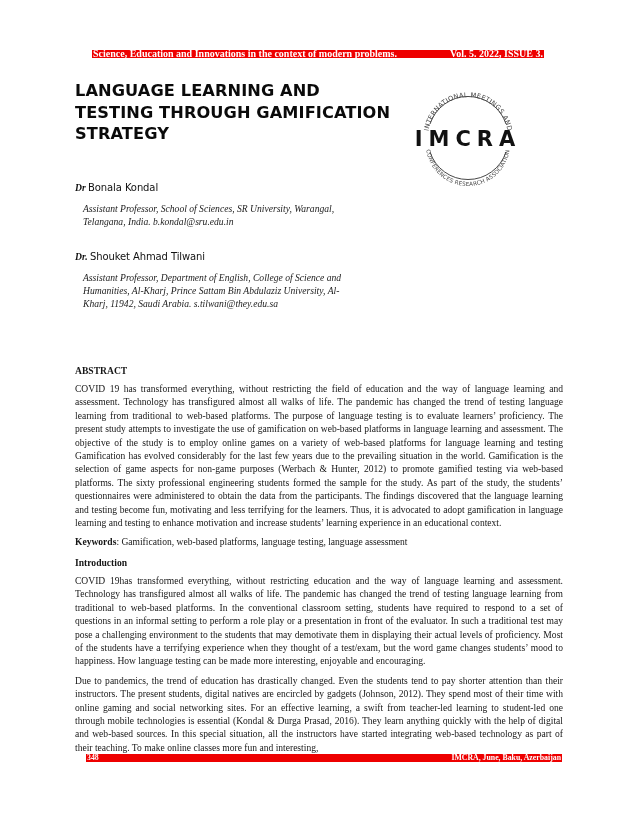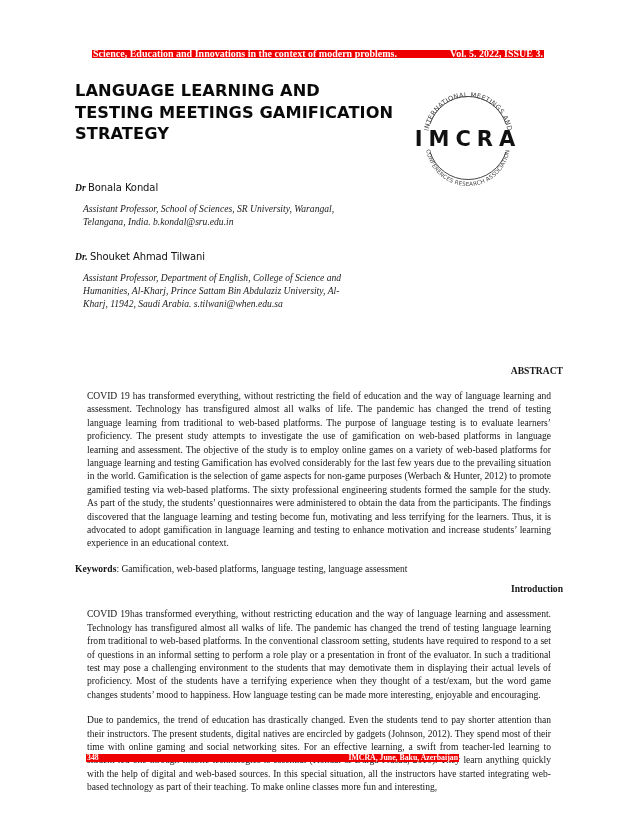--- a/index.html
+++ b/index.html
@@ -36,21 +36,21 @@
       white-space: nowrap;
       overflow: hidden;
     }
     .running-header {
       left: 92px;
       width: 452px;
       top: 50px;
     }
     .running-footer {
       left: 86px;
-      width: 373px;
+      width: 476px;
       top: 754px;
       font-size: 7.8px;
     }
     .running-bar span { padding: 0 1px; }
 
     .title {
       position: absolute;
       left: 75px;
       top: 80px;
       width: 320px;
@@ -110,44 +110,43 @@
       font-family: "Liberation Serif", serif;
       font-size: 9.55px;
       line-height: 13.4px;
       color: #161616;
     }
     .section-heading {
       font-weight: bold;
       font-size: 9.6px;
       line-height: 13px;
       margin: 0 0 5px 0;
-      text-align: right;
     }
     .para {
-      margin: 12px;
+      margin: 0;
       text-align: justify;
       text-align-last: left;
     }
     .para + .para { margin-top: 6px; }
     .keywords { margin: 6px 0 7px 0; }
     .keywords b { font-weight: bold; }
   </style>
 </head>
 <body>
 
 <div class="page">
 
   <div class="running-bar running-header">
     <span>Science, Education and Innovations in the context of modern problems.</span>
     <span>Vol. 5. 2022, ISSUE 3.</span>
   </div>
 
   <div class="title">
     <div>LANGUAGE LEARNING AND</div>
-    <div>TESTING MEETINGS GAMIFICATION</div>
+    <div>TESTING THROUGH GAMIFICATION</div>
     <div>STRATEGY</div>
   </div>
 
   <div class="logo">
     <svg width="116" height="116" viewBox="0 0 116 116">
       <defs>
         <path id="arcTop" d="M 18 57 A 40 40 0 0 1 98 57" fill="none"></path>
         <path id="arcBottom" d="M 16 64 A 42 42 0 0 0 100 64" fill="none"></path>
       </defs>
 
@@ -175,21 +174,21 @@
   </div>
 
   <div class="author-block" style="top: 251px;">
     <div class="author-name">
       <span class="prefix">Dr.</span>
       <span class="nm">Shouket Ahmad Tilwani</span>
     </div>
     <div class="affil">
       <div>Assistant Professor, Department of English, College of Science and</div>
       <div>Humanities, Al-Kharj, Prince Sattam Bin Abdulaziz University, Al-</div>
-      <div>Kharj, 11942, Saudi Arabia. s.tilwani@when.edu.sa</div>
+      <div>Kharj, 11942, Saudi Arabia. s.tilwani@they.edu.sa</div>
     </div>
   </div>
 
   <div class="body" style="top: 364px;">
     <div class="section-heading">ABSTRACT</div>
     <p class="para">COVID 19 has transformed everything, without restricting the field of education and the way of language learning and assessment. Technology has transfigured almost all walks of life. The pandemic has changed the trend of testing language learning from traditional to web-based platforms. The purpose of language testing is to evaluate learners’ proficiency. The present study attempts to investigate the use of gamification on web-based platforms in language learning and assessment. The objective of the study is to employ online games on a variety of web-based platforms for language learning and testing Gamification has evolved considerably for the last few years due to the prevailing situation in the world. Gamification is the selection of game aspects for non-game purposes (Werbach &amp; Hunter, 2012) to promote gamified testing via web-based platforms. The sixty professional engineering students formed the sample for the study. As part of the study, the students’ questionnaires were administered to obtain the data from the participants.  The findings discovered that the language learning and testing become fun, motivating and less terrifying for the learners. Thus, it is advocated to adopt gamification in language learning and testing to enhance motivation and increase students’ learning experience in an educational context.</p>
     <p class="para keywords"><b>Keywords</b><span>: Gamification, web-based platforms, language testing, language assessment</span></p>
     <div class="section-heading">Introduction</div>
     <p class="para">COVID 19has transformed everything, without restricting education and the way of language learning and assessment. Technology has transfigured almost all walks of life. The pandemic has changed the trend of testing language learning from traditional to web-based platforms. In the conventional classroom setting, students have required to respond to a set of questions in an informal setting to perform a role play or a presentation in front of the evaluator. In such a traditional test may pose a challenging environment to the students that may demotivate them in displaying their actual levels of proficiency. Most of the students have a terrifying experience when they thought of a test/exam, but the word game changes students’ mood to happiness. How language testing can be made more interesting, enjoyable and encouraging.</p>
     <p class="para">Due to pandemics, the trend of education has drastically changed. Even the students tend to pay shorter attention than their instructors.  The present students, digital natives are encircled by gadgets (Johnson, 2012). They spend most of their time with online gaming and social networking sites.  For an effective learning, a swift from teacher-led learning to student-led one through mobile technologies is essential (Kondal &amp; Durga Prasad, 2016). They learn anything quickly with the help of digital and web-based sources. In this special situation, all the instructors have started integrating web-based technology as part of their teaching.  To make online classes more fun and interesting,</p>

